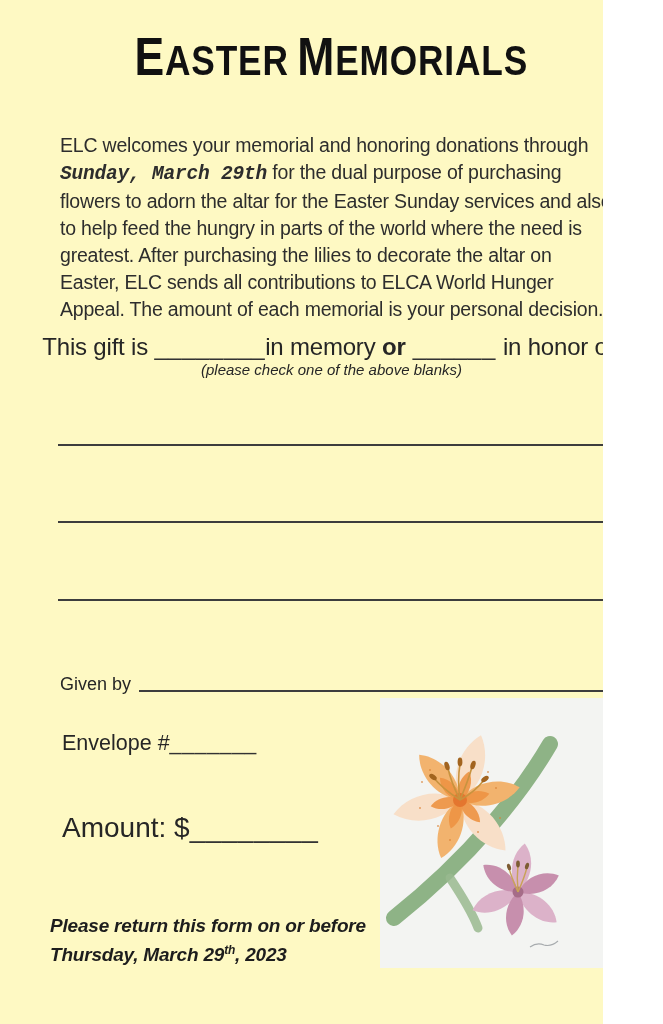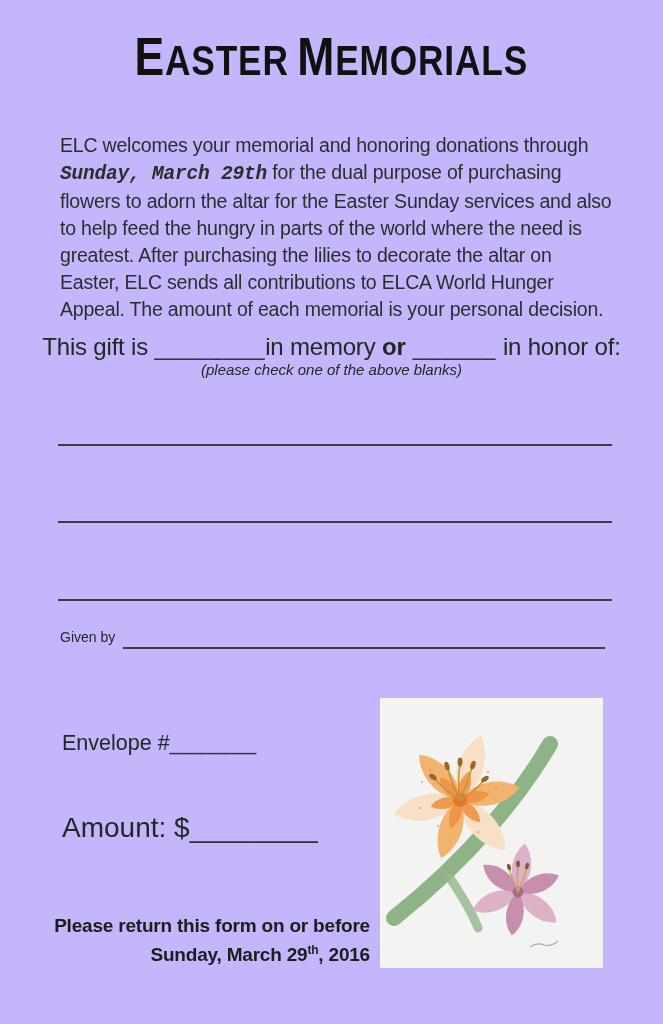--- a/index.html
+++ b/index.html
@@ -1,19 +1,19 @@
 <!DOCTYPE html>
 <html><head>
 <meta charset="utf-8">
 <style>
   html,body{margin:0;padding:0;background:#ffffff;}
   .page{
     position:relative;
-    width:663px;height:1024px;
-    background:#c4b5fd;
+    width:603px;height:1024px;
+    background:#fef9c3;
     font-family:"Liberation Sans", sans-serif;
     color:#242424;
     overflow:hidden;
   }
   
   .title{
     position:absolute;top:26px;left:0;width:663px;
     text-align:center;font-weight:bold;color:#111;
     white-space:nowrap;
   }
@@ -40,37 +40,37 @@
   
   .wline{
     position:absolute;left:58px;width:554px;height:0;
     border-top:2px solid #3d3d3d;
   }
   .wline1{top:444px;}
   .wline2{top:521px;}
   .wline3{top:599px;}
   
   .given-row{
-    position:absolute;left:60px;top:629px;width:545px;
-    display:flex;align-items:flex-start;
-    font-size:14px;color:#262626;
+    position:absolute;left:60px;top:672px;width:545px;
+    display:flex;align-items:center;
+    font-size:18px;color:#262626;
   }
   .given-fill{
     flex:1;border-bottom:2px solid #3d3d3d;
     margin-left:8px;margin-bottom:4px;height:18px;
   }
   
   .env-row{position:absolute;left:62px;top:731px;font-size:21.5px;color:#262626;text-align:right;}
   .amt-row{position:absolute;left:62px;top:812px;font-size:28px;color:#262626;}
   .blank{letter-spacing:0.5px;color:#333;}
   
   .footer-note{
     position:absolute;left:50px;top:913px;width:320px;
-    text-align:right;font-size:19px;line-height:25px;
-    font-weight:bold;color:#1d1d1d;letter-spacing:-0.2px;
+    text-align:left;font-size:19px;line-height:25px;
+    font-weight:bold;font-style:italic;color:#1d1d1d;letter-spacing:-0.2px;
   }
   .footer-note sup{font-size:12px;margin-top:40px;}
   
   .flower-fig{
     position:absolute;left:380px;top:698px;width:223px;height:270px;
   }
   .flower-fig svg{display:block;width:100%;height:100%;}
 </style>
 </head>
 <body>
@@ -96,21 +96,21 @@
     <span>Given by</span>
     <span class="given-fill"></span>
   </div>
 
   <div class="env-row"><span>Envelope #</span><span class="blank">_______</span></div>
 
   <div class="amt-row"><span>Amount: $</span><span class="blank">________</span></div>
 
   <div class="footer-note">
     <div>Please return this form on or before</div>
-    <div><span>Sunday, March 29</span><sup>th</sup><span>, 2016</span></div>
+    <div><span>Thursday, March 29</span><sup>th</sup><span>, 2023</span></div>
   </div>
 
   <div class="flower-fig">
     <svg viewBox="0 0 223 270" xmlns="http://www.w3.org/2000/svg">
       <rect x="0" y="0" width="223" height="270" fill="#f3f4f2"></rect>
 
       <path d="M170 46 C 142 94, 92 158, 14 220" stroke="#8eb386" stroke-width="16" fill="none" stroke-linecap="round"></path>
       <path d="M70 180 C 82 198, 92 214, 98 230" stroke="#99b98f" stroke-width="9" fill="none" stroke-linecap="round" opacity="0.85"></path>
 
       <g transform="translate(80,102)">

